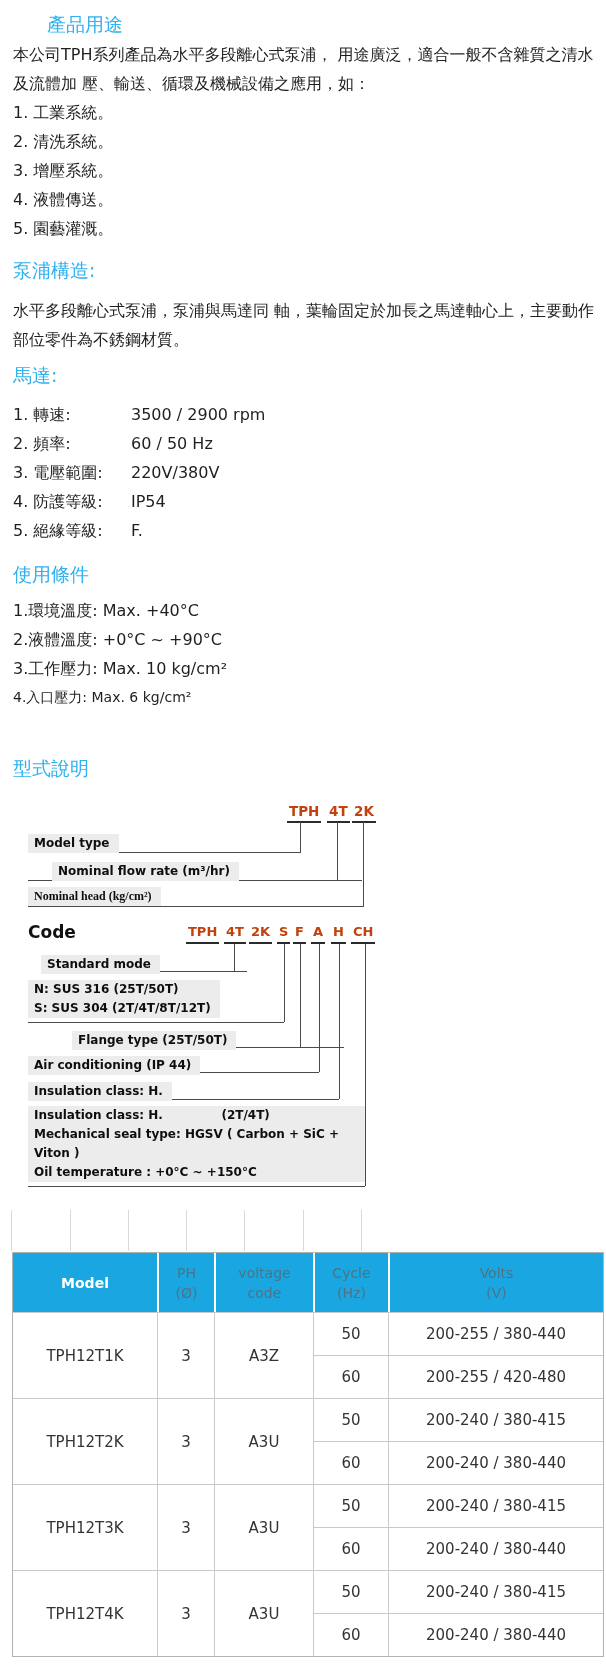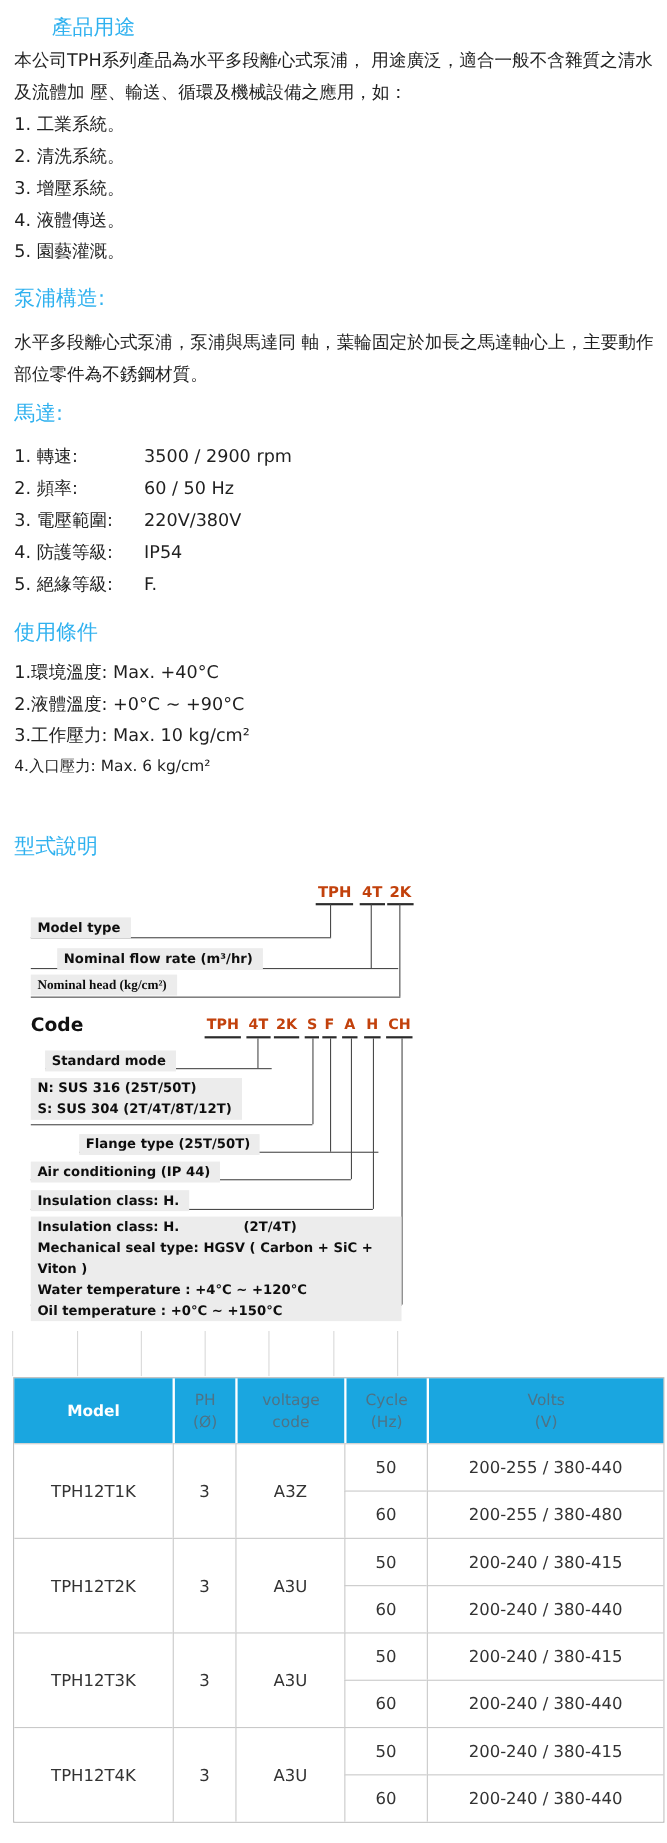--- a/index.html
+++ b/index.html
@@ -124,21 +124,20 @@
   <div class="lrow" style="left:28px;top:134px;width:291px;height:18px;">
     <span class="lbox"><div>Air conditioning (IP 44)</div></span>
   </div>
   <div class="lrow" style="left:28px;top:160px;width:311px;height:19px;">
     <span class="lbox"><div>Insulation class: H.</div></span>
   </div>
   <div class="lrow" style="left:28px;top:186px;width:337px;height:80px;">
     <span class="lbox">
       <div>Insulation class: H.              (2T/4T)</div>
       <div>Mechanical seal type: HGSV ( Carbon + SiC + Viton )</div>
-      <div>Water temperature : +4°C ~ +120°C</div>
       <div>Oil temperature : +0°C ~ +150°C</div>
     </span>
   </div>
 </div>
 
 <div class="abs" style="top:1210px;width:606px;height:41px;position:absolute;">
   <span class="tick" style="left:11px;"></span>
   <span class="tick" style="left:70px;"></span>
   <span class="tick" style="left:128px;"></span>
   <span class="tick" style="left:186px;"></span>
@@ -180,21 +179,21 @@
   <tbody>
     <tr class="gstart">
       <td rowspan="2">TPH12T1K</td>
       <td rowspan="2" class="bl">3</td>
       <td rowspan="2" class="bl">A3Z</td>
       <td class="bl">50</td>
       <td class="bl">200-255 / 380-440</td>
     </tr>
     <tr class="sub">
       <td class="bl">60</td>
-      <td class="bl">200-255 / 380-480</td>
+      <td class="bl">200-255 / 420-480</td>
     </tr>
     <tr class="gstart">
       <td rowspan="2">TPH12T2K</td>
       <td rowspan="2" class="bl">3</td>
       <td rowspan="2" class="bl">A3U</td>
       <td class="bl">50</td>
       <td class="bl">200-240 / 380-415</td>
     </tr>
     <tr class="sub">
       <td class="bl">60</td>

